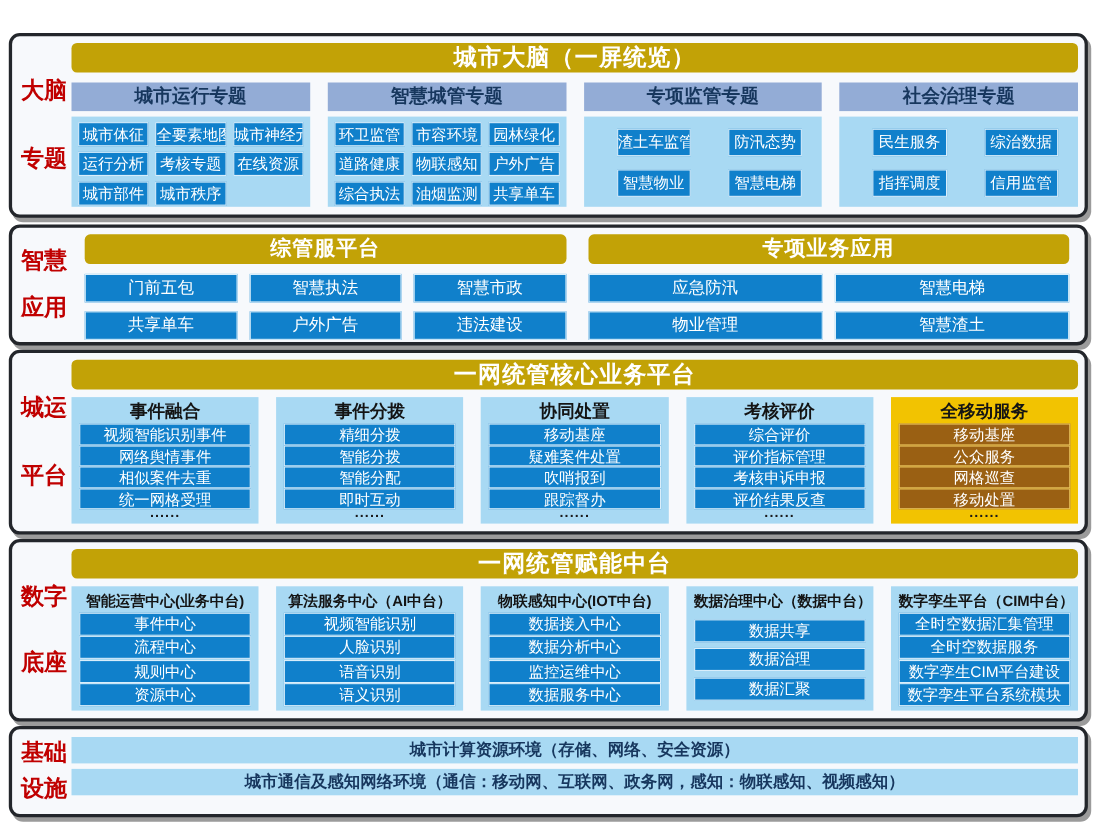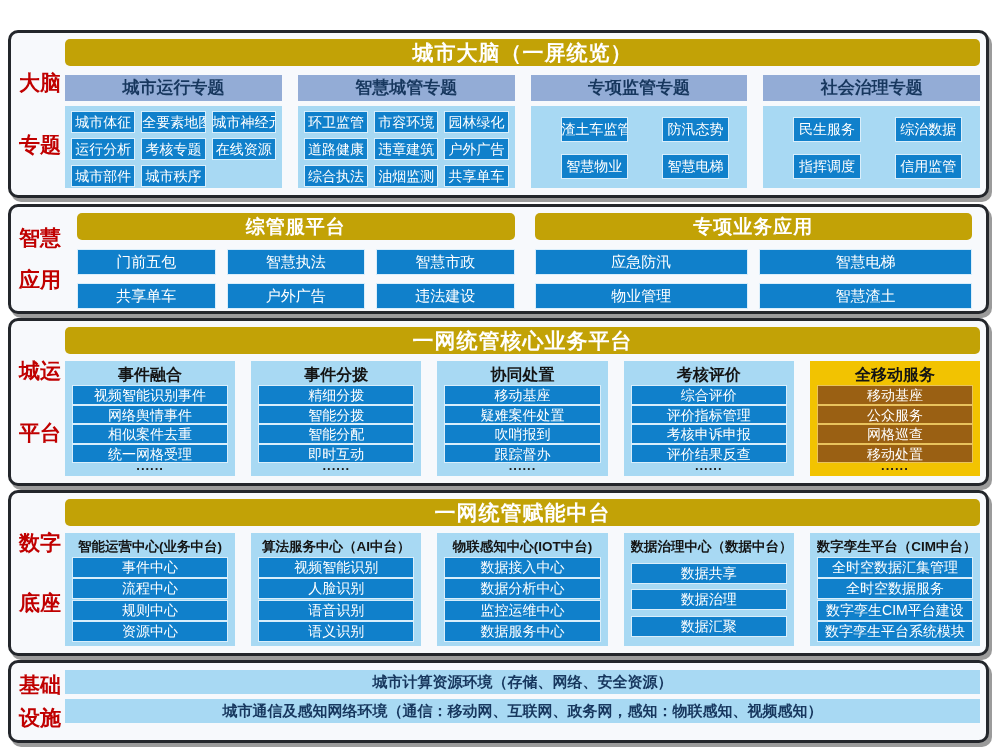--- a/index.html
+++ b/index.html
@@ -109,21 +109,21 @@
             <div class="chip">城市秩序</div>
           </div>
       </div>
       <div class="tcol">
         <div class="tcol-header">智慧城管专题</div>
         <div class="tcol-body">
             <div class="chip">环卫监管</div>
             <div class="chip">市容环境</div>
             <div class="chip">园林绿化</div>
             <div class="chip">道路健康</div>
-            <div class="chip">违章建筑</div>
+            <div class="chip">物联感知</div>
             <div class="chip">户外广告</div>
             <div class="chip">综合执法</div>
             <div class="chip">油烟监测</div>
             <div class="chip">共享单车</div>
           </div>
       </div>
       <div class="tcol">
         <div class="tcol-header">专项监管专题</div>
         <div class="tcol-body sparse">
             <div class="chip">渣土车监管</div>

